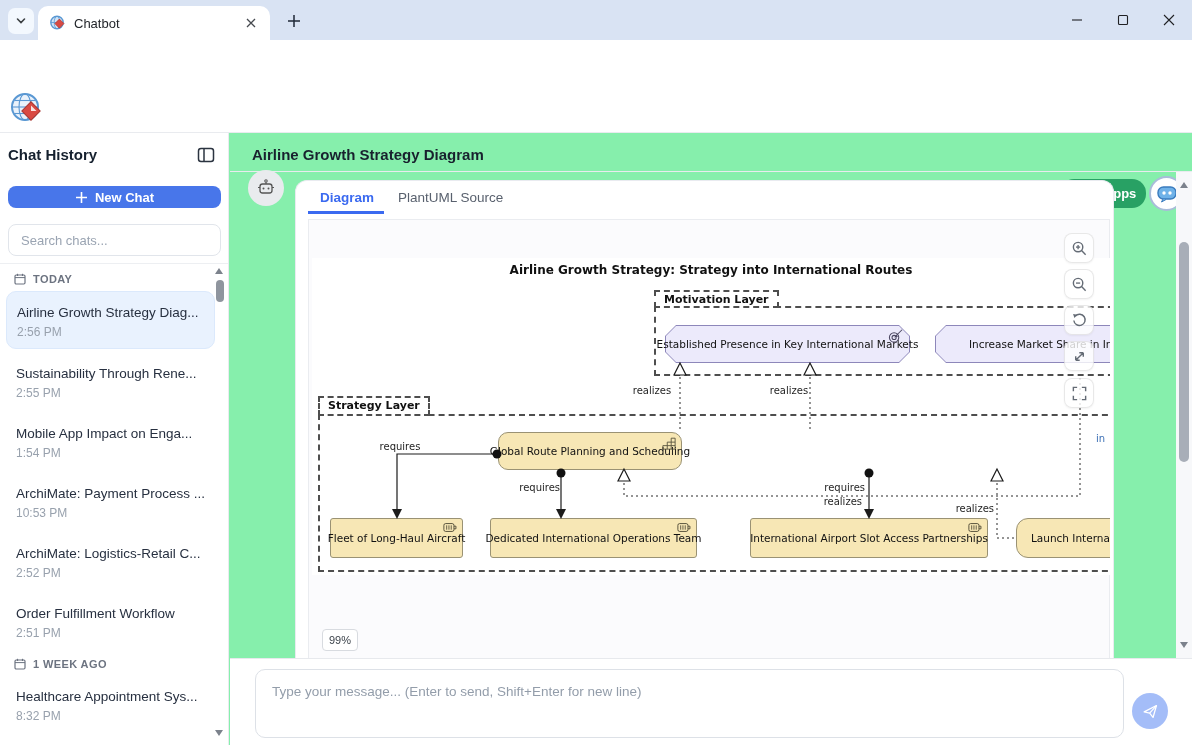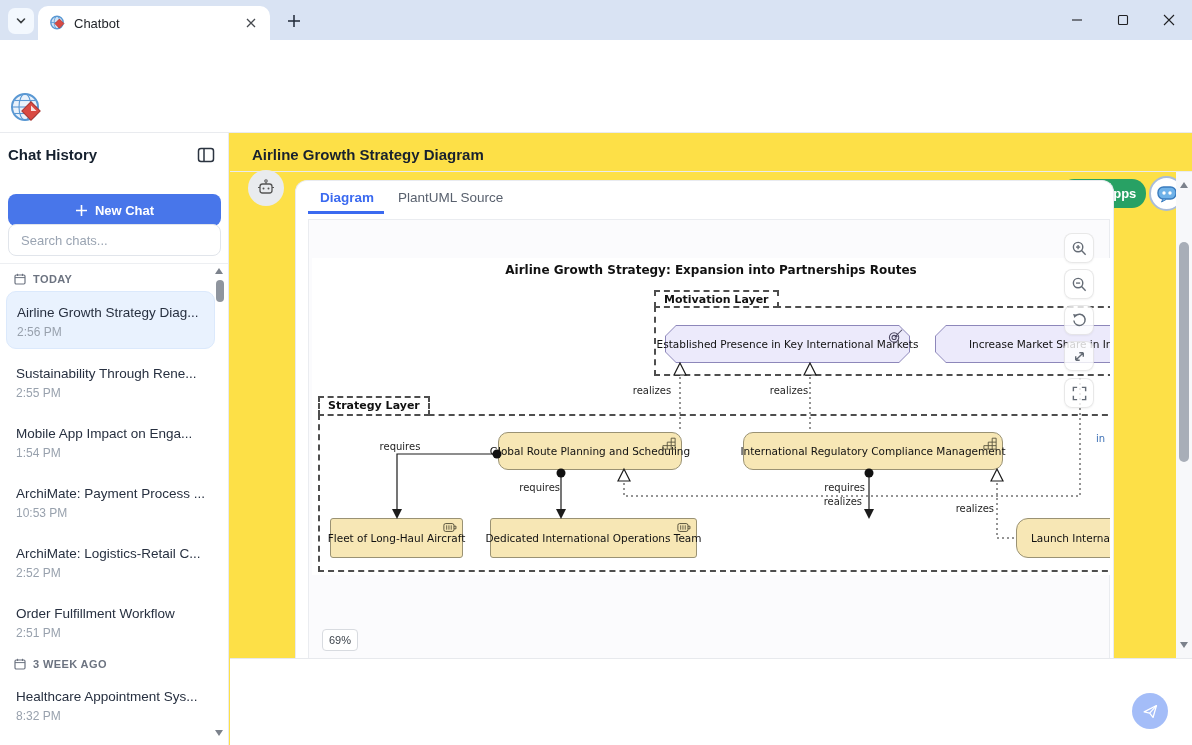--- a/index.html
+++ b/index.html
@@ -1,17 +1,17 @@
 <!DOCTYPE html>
 <html><head>
 <meta charset="utf-8">
 <style>
   * { margin:0; padding:0; box-sizing:border-box; }
   body { font-family:"Liberation Sans", sans-serif; background:#fff; }
-  .app { position:relative; width:1192px; height:745px; background:#fde047; overflow:hidden; }
+  .app { position:relative; width:1192px; height:745px; background:#86efac; overflow:hidden; }
   .abs { position:absolute; }
 
   
   .tabstrip { position:absolute; left:0; top:0; width:1192px; height:40px; background:#d9e3f3; }
   .tab-search-btn { position:absolute; left:8px; top:8px; width:26px; height:26px; background:#f3f8fe; border-radius:7px; display:flex; align-items:center; justify-content:center; }
   .tab { position:absolute; left:38px; top:6px; width:232px; height:34px; background:#fff; border-radius:10px 10px 0 0; display:flex; align-items:center; }
   .tab-title { font-size:13px; color:#23262b; margin-left:8px; flex:1; }
   .tab-close { width:18px; height:18px; margin-right:10px; display:flex; align-items:center; justify-content:center; border-radius:50%; }
   .newtab-btn { position:absolute; left:282px; top:9px; width:24px; height:24px; display:flex; align-items:center; justify-content:center; }
   .wincontrol { position:absolute; top:0; width:46px; height:40px; display:flex; align-items:center; justify-content:center; }
@@ -29,21 +29,21 @@
   .app-sub { position:absolute; left:50px; top:111px; font-size:11px; color:#5a6270; }
   .app-sub a { color:#5a6270; text-decoration:underline; }
   .hdr-ic { position:absolute; top:96px; width:24px; height:24px; display:flex; align-items:center; justify-content:center; }
   .more-apps { position:absolute; left:1060px; top:94px; width:86px; height:29px; background:#28a164; border-radius:14px; color:#fff; font-size:13px; font-weight:bold; display:flex; align-items:center; justify-content:center; }
   .bot-circle { position:absolute; left:1149px; top:91px; width:35px; height:35px; border-radius:50%; background:#fff; border:2px solid #a9bcd9; display:flex; align-items:center; justify-content:center; }
 
   
   .sidebar { position:absolute; left:0; top:133px; width:229px; height:612px; background:#fff; border-right:1px solid #e9ebef; overflow:hidden; }
   .sb-title { position:absolute; left:8px; top:13px; font-size:15px; font-weight:bold; color:#15202e; }
   .sb-toggle { position:absolute; left:197px; top:13px; width:18px; height:18px; }
-  .new-chat { position:absolute; left:8px; top:53px; width:213px; height:32px; background:#4876ea; border-radius:8px; color:#fff; font-size:13px; font-weight:600; display:flex; align-items:center; justify-content:center; gap:7px;margin-top:8px; }
+  .new-chat { position:absolute; left:8px; top:53px; width:213px; height:22px; background:#4876ea; border-radius:8px; color:#fff; font-size:13px; font-weight:600; display:flex; align-items:center; justify-content:center; gap:7px; }
   .search-box { position:absolute; left:8px; top:91px; width:213px; height:32px; }
   .search-box input { width:100%; height:100%; border:1px solid #e1e5eb; border-radius:8px; padding:0 12px; font-size:13px; font-family:inherit; color:#333; outline:none; }
   .search-box input::placeholder { color:#9aa4b2; }
   .sb-div { position:absolute; left:0; top:130px; width:229px; height:1px; background:#edeff2; }
   .chat-list { position:absolute; left:0; top:131px; width:229px; height:481px; overflow:hidden; }
   .sec-label { display:flex; align-items:center; gap:7px; margin:9px 13px 6px 14px; font-size:11px; font-weight:bold; color:#6c7380; letter-spacing:.4px; }
   .chat-item { margin:2px 14px 4px 6px; padding:13px 10px 9px; border-radius:10px; }
   .chat-item.active { background:#e9f2fe; border:1px solid #dbe9fc; }
   .ci-title { font-size:13.5px; color:#273040; font-weight:500; white-space:nowrap; overflow:hidden; }
   .ci-time { font-size:12px; color:#98a1ad; margin-top:5px; }
@@ -291,21 +291,21 @@
         <div class="ci-title">Order Fulfillment Workflow</div>
         <div class="ci-time">2:51 PM</div>
       </div>
       <div class="sec-label">
         <svg width="12" height="12" viewBox="0 0 12 12">
             <rect x="1" y="2" width="10" height="9" rx="1.2" fill="none" stroke="#6c7380" stroke-width="1.2"></rect>
             <line x1="3.5" y1="0.8" x2="3.5" y2="3" stroke="#6c7380" stroke-width="1.2"></line>
             <line x1="8.5" y1="0.8" x2="8.5" y2="3" stroke="#6c7380" stroke-width="1.2"></line>
             <line x1="1" y1="4.6" x2="11" y2="4.6" stroke="#6c7380" stroke-width="1"></line>
           </svg>
-        <span>3 WEEK AGO</span>
+        <span>1 WEEK AGO</span>
       </div>
       <div class="chat-item">
         <div class="ci-title">Healthcare Appointment Sys...</div>
         <div class="ci-time">8:32 PM</div>
       </div>
       <div class="chat-item">
         <div class="ci-title">Online Ticket Booking Comp...</div>
       </div>
     </div>
     <div class="abs" style="left:215px;top:135px">
@@ -333,21 +333,21 @@
   </div>
 
   <div class="msg-card"></div>
   <div class="tab-diagram">Diagram</div>
   <div class="tab-underline"></div>
   <div class="tab-plantuml">PlantUML Source</div>
 
   <div class="viewer"></div>
 
   <div class="canvas">
-    <div class="dg-title">Airline Growth Strategy: Expansion into Partnerships Routes</div>
+    <div class="dg-title">Airline Growth Strategy: Strategy into International Routes</div>
 
     <div class="dg-gtab" style="left:342px;top:32px;height:18px">Motivation Layer</div>
     <div class="dg-group" style="left:342px;top:48px;width:470px;height:70px"></div>
     <div class="dg-gtab" style="left:6px;top:138px;height:20px">Strategy Layer</div>
     <div class="dg-group" style="left:6px;top:156px;width:810px;height:158px"></div>
 
     <div class="dg-node dg-goal" style="left:353px;top:67px;width:245px;height:38px">
       <span class="oct-b"></span>
         <span class="oct-f"></span>
       <span class="dg-lbl">Established Presence in Key International Markets</span>
@@ -367,43 +367,47 @@
     </div>
 
     <div class="dg-node dg-cap" style="left:186px;top:174px;width:184px;height:38px">
       <span class="dg-lbl">Global Route Planning and Scheduling</span>
       <span class="corner-ic">
         <svg width="14" height="14" viewBox="0 0 16 16">
             <path d="M1,15 H15 M1,15 V11 H6 M6,15 V7 H10.5 M10.5,15 V2.5 H15 V15 M10.5,7 H15 M10.5,11 H15 M6,11 H10.5" stroke="#55503a" stroke-width="1" fill="none"></path>
           </svg>
       </span>
     </div>
-    <div class="dg-node dg-cap" style="left:431px;top:174px;width:260px;height:38px">
-      <span class="dg-lbl">International Regulatory Compliance Management</span>
-      <span class="corner-ic">
-        <svg width="14" height="14" viewBox="0 0 16 16">
-            <path d="M1,15 H15 M1,15 V11 H6 M6,15 V7 H10.5 M10.5,15 V2.5 H15 V15 M10.5,7 H15 M10.5,11 H15 M6,11 H10.5" stroke="#55503a" stroke-width="1" fill="none"></path>
-          </svg>
-      </span>
-    </div>
 
     <div class="dg-node dg-res" style="left:18px;top:260px;width:133px;height:40px">
       <span class="dg-lbl">Fleet of Long-Haul Aircraft</span>
       <span class="corner-ic">
         <svg width="14" height="11" viewBox="0 0 16 12">
             <rect x="1" y="1.5" width="11.5" height="9" rx="2" fill="none" stroke="#55503a" stroke-width="1.1"></rect>
             <line x1="4.2" y1="3.5" x2="4.2" y2="8.5" stroke="#55503a" stroke-width="1"></line>
             <line x1="6.8" y1="3.5" x2="6.8" y2="8.5" stroke="#55503a" stroke-width="1"></line>
             <line x1="9.4" y1="3.5" x2="9.4" y2="8.5" stroke="#55503a" stroke-width="1"></line>
             <path d="M12.5,4.5 h2.3 v3 h-2.3" fill="none" stroke="#55503a" stroke-width="1.1"></path>
           </svg>
       </span>
     </div>
     <div class="dg-node dg-res" style="left:178px;top:260px;width:207px;height:40px">
       <span class="dg-lbl">Dedicated International Operations Team</span>
+      <span class="corner-ic">
+        <svg width="14" height="11" viewBox="0 0 16 12">
+            <rect x="1" y="1.5" width="11.5" height="9" rx="2" fill="none" stroke="#55503a" stroke-width="1.1"></rect>
+            <line x1="4.2" y1="3.5" x2="4.2" y2="8.5" stroke="#55503a" stroke-width="1"></line>
+            <line x1="6.8" y1="3.5" x2="6.8" y2="8.5" stroke="#55503a" stroke-width="1"></line>
+            <line x1="9.4" y1="3.5" x2="9.4" y2="8.5" stroke="#55503a" stroke-width="1"></line>
+            <path d="M12.5,4.5 h2.3 v3 h-2.3" fill="none" stroke="#55503a" stroke-width="1.1"></path>
+          </svg>
+      </span>
+    </div>
+    <div class="dg-node dg-res" style="left:438px;top:260px;width:238px;height:40px">
+      <span class="dg-lbl">International Airport Slot Access Partnerships</span>
       <span class="corner-ic">
         <svg width="14" height="11" viewBox="0 0 16 12">
             <rect x="1" y="1.5" width="11.5" height="9" rx="2" fill="none" stroke="#55503a" stroke-width="1.1"></rect>
             <line x1="4.2" y1="3.5" x2="4.2" y2="8.5" stroke="#55503a" stroke-width="1"></line>
             <line x1="6.8" y1="3.5" x2="6.8" y2="8.5" stroke="#55503a" stroke-width="1"></line>
             <line x1="9.4" y1="3.5" x2="9.4" y2="8.5" stroke="#55503a" stroke-width="1"></line>
             <path d="M12.5,4.5 h2.3 v3 h-2.3" fill="none" stroke="#55503a" stroke-width="1.1"></path>
           </svg>
       </span>
     </div>
@@ -466,32 +470,33 @@
     <svg width="17" height="17" viewBox="0 0 18 18">
         <path d="M5,13 L13,5 M13,5 h-4.2 M13,5 v4.2 M5,13 h4.2 M5,13 v-4.2" fill="none" stroke="#646b75" stroke-width="1.5"></path>
       </svg>
   </div>
   <div class="zoom-btn" style="top:378px">
     <svg width="17" height="17" viewBox="0 0 18 18">
         <path d="M2.5,6.5 V2.5 H6.5 M11.5,2.5 H15.5 V6.5 M15.5,11.5 V15.5 H11.5 M6.5,15.5 H2.5 V11.5" fill="none" stroke="#646b75" stroke-width="1.5"></path>
       </svg>
   </div>
 
-  <div class="zoom-badge">69%</div>
+  <div class="zoom-badge">99%</div>
 
   <div class="main-scroll"></div>
   <div class="abs" style="left:1180px;top:182px">
       <div class="tri-up"></div>
     </div>
   <div class="main-thumb"></div>
   <div class="abs" style="left:1180px;top:642px">
       <div class="tri-down"></div>
     </div>
 
   <div class="composer">
+    <textarea placeholder="Type your message... (Enter to send, Shift+Enter for new line)" style=""></textarea>
     <div class="send-btn">
       <svg width="17" height="17" viewBox="0 0 20 20">
           <path d="M2.5,10.5 L17,3 L13,17 L9,12 Z" fill="none" stroke="#fff" stroke-width="1.5" stroke-linejoin="round"></path>
           <line x1="9" y1="12" x2="17" y2="3" stroke="#fff" stroke-width="1.5"></line>
         </svg>
     </div>
   </div>
 
 </div>
 

